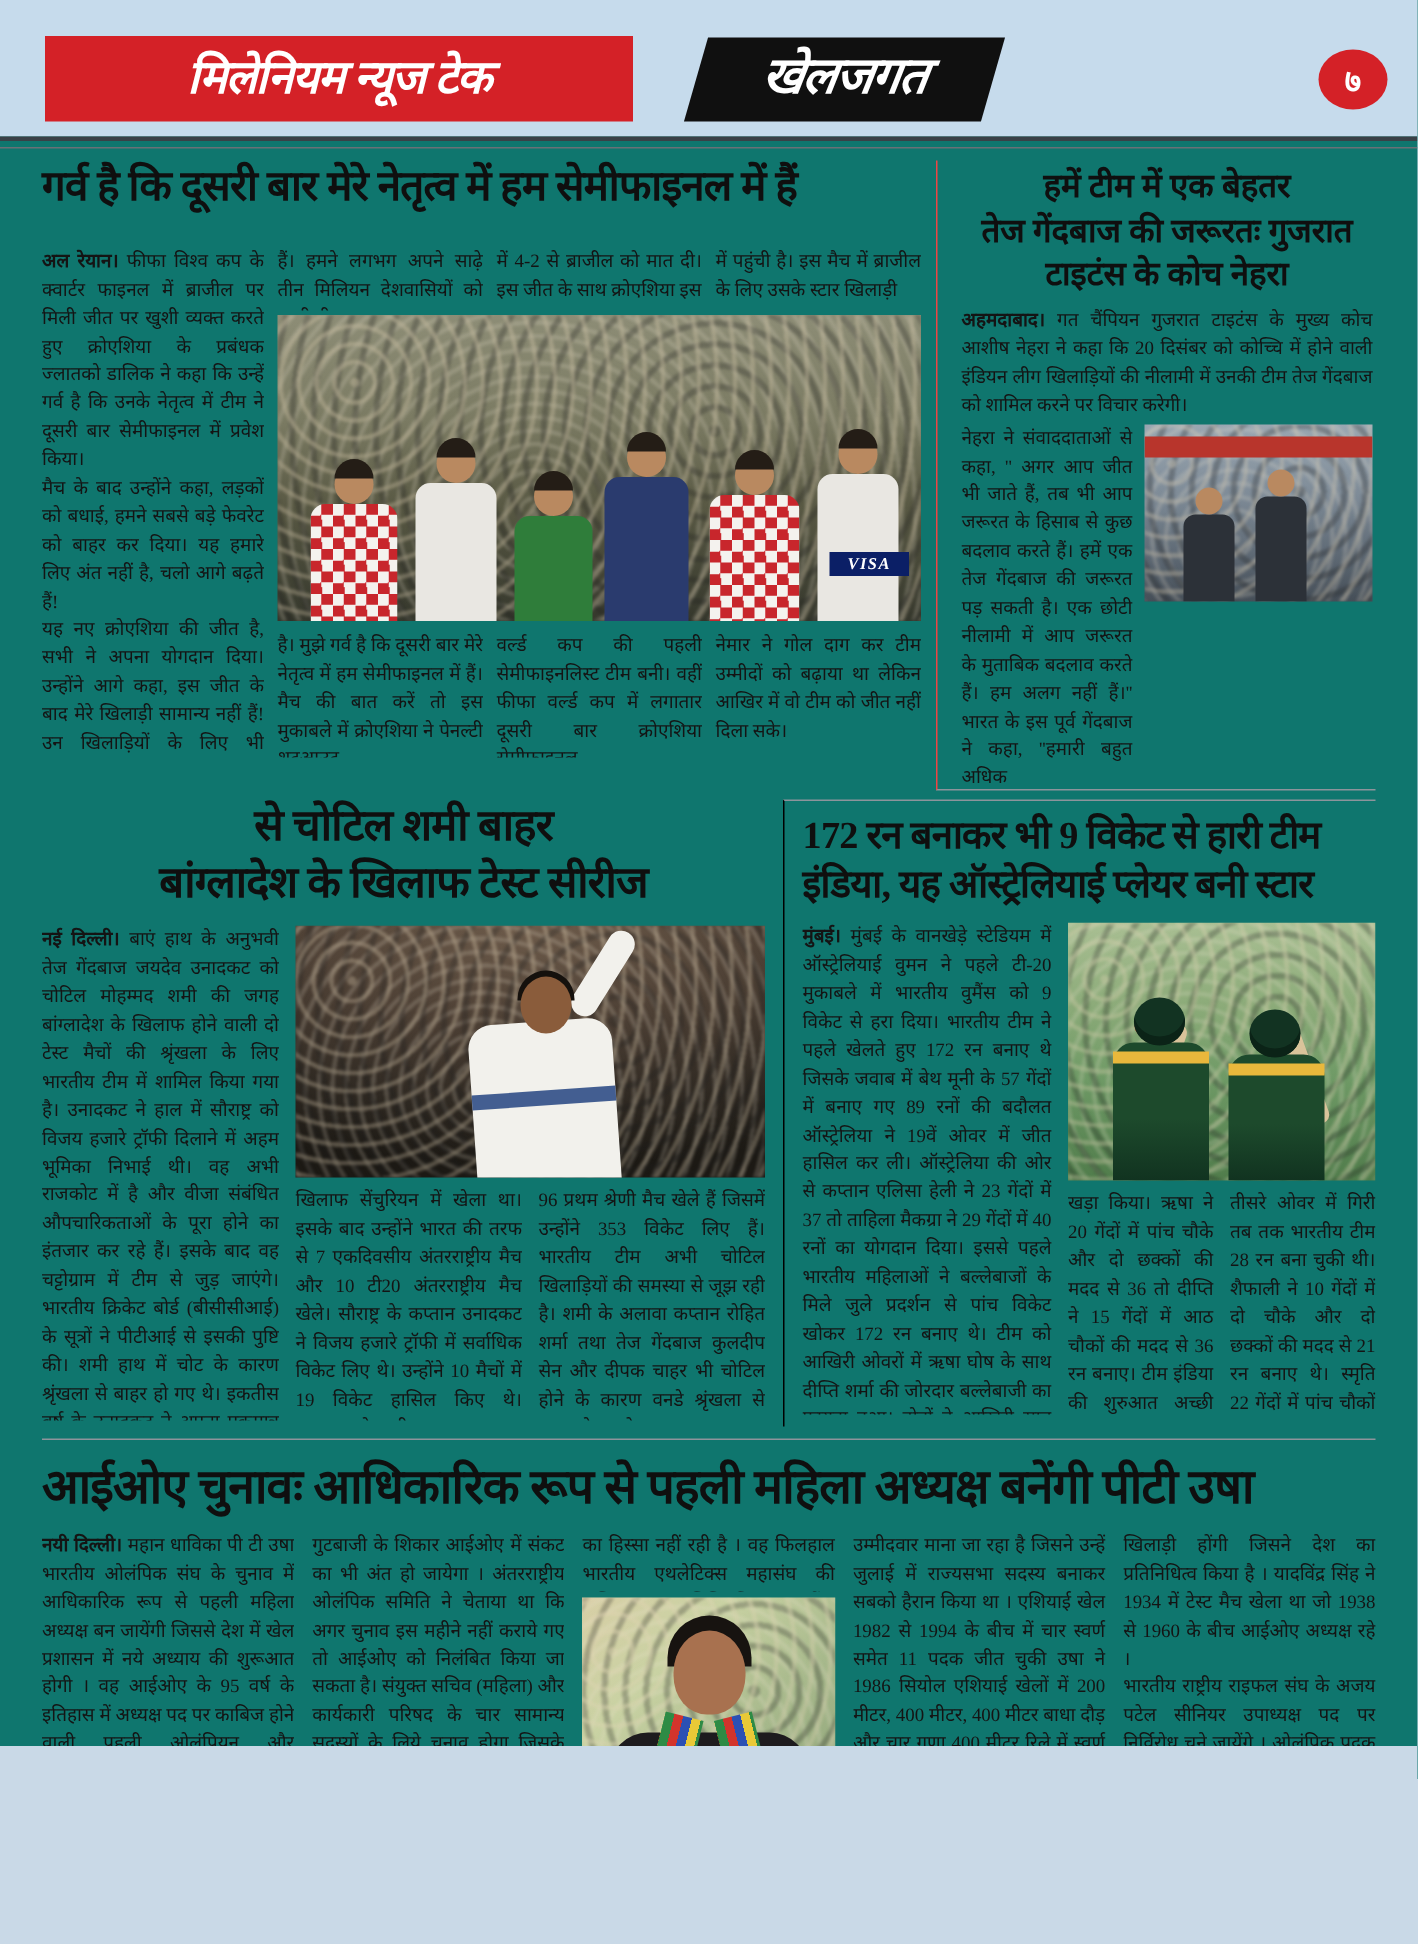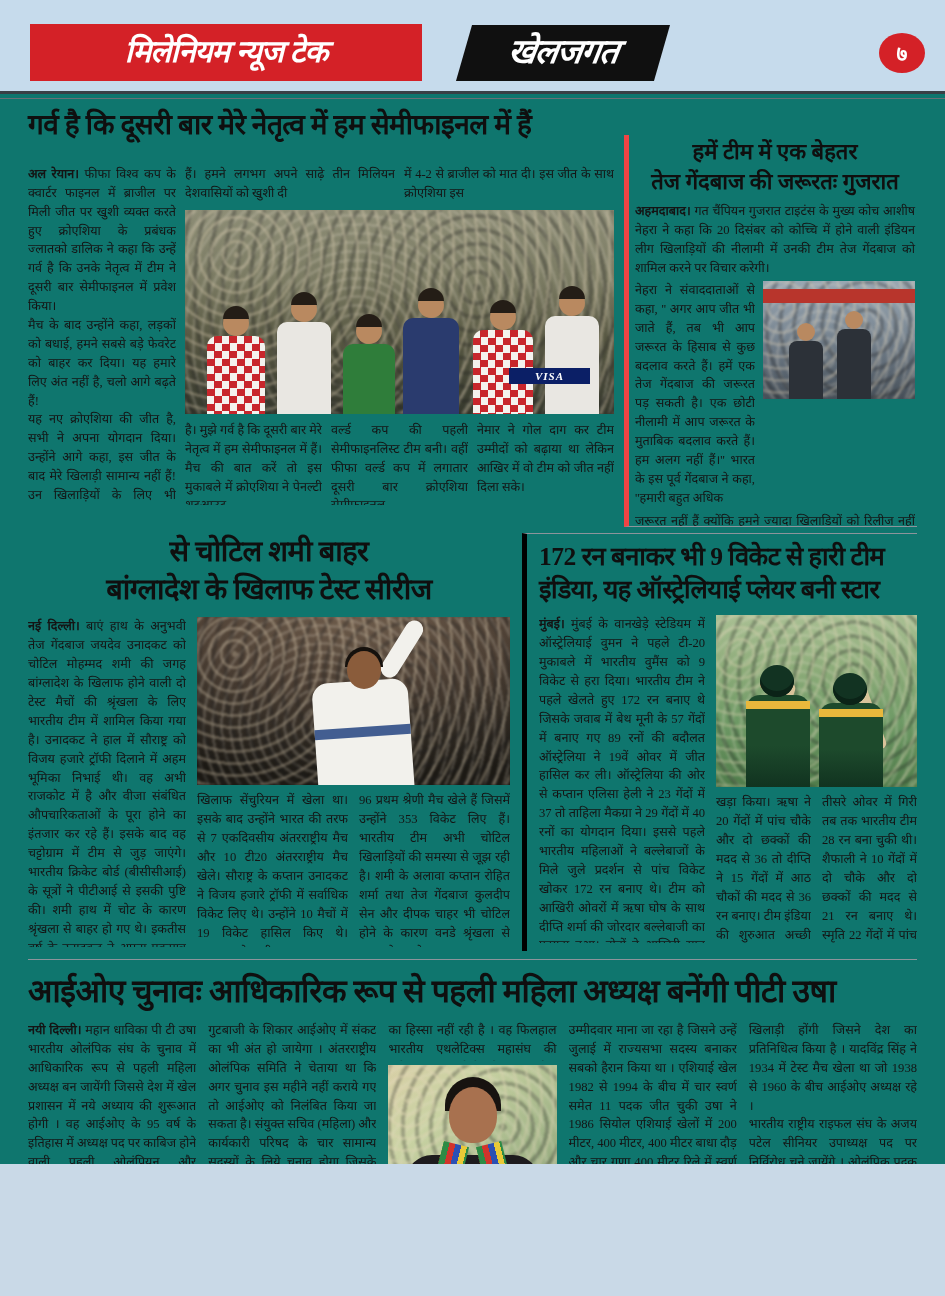--- a/index.html
+++ b/index.html
@@ -33,34 +33,34 @@
   .band-top{display:flex;margin-top:8px;height:420px;}
   .art-croatia{width:596px;flex:none;padding-right:10px;box-sizing:border-box;}
   .headline1{font-size:28px;line-height:1.28;letter-spacing:-0.5px;}
   .a1-body{display:flex;gap:9px;margin-top:22px;height:340px;overflow:hidden;}
   .a1-col1{width:148px;flex:none;}
   .a1-right{flex:1;display:flex;flex-direction:column;min-width:0;}
   .a1-top,.a1-bottom{display:flex;gap:9px;}
   .a1-top{height:42px;overflow:hidden;}
   .a1-top .col,.a1-bottom .col{flex:1;}
   .a1-bottom{flex:1;overflow:hidden;margin-top:4px;}
-  .art-nehra{flex:1;border-left:5px solid #ef4444;border-bottom:1px solid #8d949b;
-             padding:0 2px 6px 6px;box-sizing:border-box;overflow:hidden;margin-top:28px;}
+  .art-nehra{flex:1;border-left:1px solid #ef4444;border-bottom:1px solid #8d949b;
+             padding:0 2px 6px 16px;box-sizing:border-box;overflow:hidden;}
   .headline2{font-size:22px;line-height:1.35;text-align:center;margin-top:2px;}
   .n-row{display:flex;gap:8px;margin-top:3px;}
   .n-text{flex:1;min-width:0;}
   .band-middle{display:flex;margin-top:6px;height:418px;}
   .art-shami{width:494px;flex:none;padding-right:12px;box-sizing:border-box;}
   .headline3{font-size:29px;line-height:1.3;text-align:center;letter-spacing:-0.5px;}
   .a3-body{display:flex;gap:11px;margin-top:9px;height:330px;overflow:hidden;}
   .a3-col1{width:158px;flex:none;}
   .a3-right{flex:1;display:flex;flex-direction:column;min-width:0;}
   .a3-bottom{display:flex;gap:11px;flex:1;margin-top:6px;overflow:hidden;}
   .a3-bottom .col{flex:1;}
-  .art-172{flex:1;border-left:5px solid #000000;border-top:1px solid #8d949b;
+  .art-172{flex:1;border-left:1px solid #000000;border-top:1px solid #8d949b;
            padding:6px 0 0 12px;box-sizing:border-box;overflow:hidden;}
   .headline4{font-size:25.5px;line-height:1.3;letter-spacing:-0.5px;}
   .a4-body{display:flex;gap:11px;margin-top:9px;height:328px;overflow:hidden;}
   .a4-col1{width:166px;flex:none;}
   .a4-right{flex:1;display:flex;flex-direction:column;min-width:0;}
   .a4-bottom{display:flex;gap:11px;flex:1;margin-top:6px;overflow:hidden;}
   .a4-bottom .col{flex:1;}
   .band-bottom{border-top:1px solid #8d949b;margin-top:8px;padding-top:8px;}
   .headline5{font-size:32px;text-align:left;letter-spacing:-0.5px;}
   .a5-body{display:flex;gap:12px;margin-top:10px;height:290px;overflow:hidden;}
@@ -78,22 +78,22 @@
     linear-gradient(180deg,#8d8d76 0%,#7a7a62 35%,#595944 62%,#35372c 100%);}
   .player{position:absolute;bottom:0;border-radius:10px 10px 0 0;}
   .p-check{background:repeating-conic-gradient(#c8262c 0 25%,#f4f2ee 0 50%) 0 0/15px 15px;}
   .p-white{background:#e9e7e2;}
   .p-green{background:#2f7d3a;}
   .p-blue{background:#2a3b6e;}
   .player::before{content:"";position:absolute;top:-26px;left:50%;margin-left:-13px;
     width:26px;height:26px;border-radius:50%;background:#b9896049;background:#b98960;}
   .player::after{content:"";position:absolute;top:-30px;left:50%;margin-left:-13px;
     width:26px;height:13px;border-radius:13px 13px 0 0;background:#241d16;}
-  .pc-board{position:absolute;right:24px;bottom:30px;background:#0b1f66;color:#fff;
-    font-weight:bold;font-style:italic;font-size:11px;padding:2px 26px;letter-spacing:1px;}
+  .pc-board{position:absolute;right:8px;bottom:30px;background:#0b1f66;color:#fff;
+    font-weight:bold;font-style:italic;font-size:11px;padding:2px 12px;letter-spacing:1px;}
   .photo-nehra{width:152px;height:118px;flex:none;background:
     linear-gradient(180deg,#9aa7b2 0%,#7e8b97 40%,#5d6873 75%,#454e57 100%);}
   .pn-banner{position:absolute;top:8px;left:0;right:0;height:14px;background:#b8352c;}
   .pn-fig{position:absolute;bottom:0;width:34px;height:58px;background:#2c3138;
     border-radius:8px 8px 0 0;}
   .pn-fig::before{content:"";position:absolute;top:-18px;left:8px;width:18px;height:18px;
     border-radius:50%;background:#b98960;}
   .photo-shami{height:168px;background:
     radial-gradient(130% 95% at 50% 0%,#6e5c4b 0%,#4c3f34 42%,#2f2922 75%,#1c1914 100%);}
   .ps-torso{position:absolute;left:118px;bottom:-8px;width:96px;height:112px;
@@ -154,20 +154,21 @@
       <div class="a1-body">
         <div class="a1-col1 col">
           <p class="bodytext"><b class="dateline">अल रेयान।</b> <span>फीफा विश्व कप के क्वार्टर फाइनल में ब्राजील पर मिली जीत पर खुशी व्यक्त करते हुए क्रोएशिया के प्रबंधक ज्लातको डालिक ने कहा कि उन्हें गर्व है कि उनके नेतृत्व में टीम ने दूसरी बार सेमीफाइनल में प्रवेश किया।
 मैच के बाद उन्होंने कहा, लड़कों को बधाई, हमने सबसे बड़े फेवरेट को बाहर कर दिया। यह हमारे लिए अंत नहीं है, चलो आगे बढ़ते हैं!
 यह नए क्रोएशिया की जीत है, सभी ने अपना योगदान दिया।उन्होंने आगे कहा, इस जीत के बाद मेरे खिलाड़ी सामान्य नहीं हैं! उन खिलाड़ियों के लिए भी धन्यवाद जो खेल नहीं रहे हैं, लेकिन यहां हैं और योगदान दे रहे</span></p>
         </div>
         <div class="a1-right">
           <div class="a1-top">
             <div class="col bodytext">हैं। हमने लगभग अपने साढ़े तीन मिलियन देशवासियों को खुशी दी</div>
             <div class="col bodytext">में 4-2 से ब्राजील को मात दी। इस जीत के साथ क्रोएशिया इस</div>
+            <div class="col bodytext">में पहुंची है। इस मैच में ब्राजील के लिए उसके स्टार खिलाड़ी</div>
           </div>
           <div class="photo photo-croatia">
             <div class="speckle"></div>
             <div class="player p-check" style="left:22px;width:58px;height:78px;"></div>
             <div class="player p-white" style="left:92px;width:54px;height:92px;"></div>
             <div class="player p-green" style="left:158px;width:52px;height:70px;"></div>
             <div class="player p-blue" style="left:218px;width:56px;height:96px;"></div>
             <div class="player p-check" style="left:288px;width:60px;height:84px;"></div>
             <div class="player p-white" style="left:360px;width:54px;height:98px;"></div>
             <div class="pc-board">VISA</div>
@@ -178,20 +179,21 @@
             <div class="col bodytext">नेमार ने गोल दाग कर टीम उम्मीदों को बढ़ाया था लेकिन आखिर में वो टीम को जीत नहीं दिला सके।</div>
           </div>
         </div>
       </div>
     </div>
 
     <div class="art-nehra">
       <div class="hl headline2">
         <div>हमें टीम में एक बेहतर</div>
         <div>तेज गेंदबाज की जरूरतः गुजरात</div>
+        <div>टाइटंस के कोच नेहरा</div>
       </div>
       <p class="bodytext" style="margin-top:6px;"><b class="dateline">अहमदाबाद।</b> <span>गत चैंपियन गुजरात टाइटंस के मुख्य कोच आशीष नेहरा ने कहा कि 20 दिसंबर को कोच्चि में होने वाली इंडियन लीग खिलाड़ियों की नीलामी में उनकी टीम तेज गेंदबाज को शामिल करने पर विचार करेगी।</span></p>
       <div class="n-row">
         <div class="n-text bodytext col">नेहरा ने संवाददाताओं से कहा, '' अगर आप जीत भी जाते हैं, तब भी आप जरूरत के हिसाब से कुछ बदलाव करते हैं। हमें एक तेज गेंदबाज की जरूरत पड़ सकती है। एक छोटी नीलामी में आप जरूरत के मुताबिक बदलाव करते हैं। हम अलग नहीं हैं।'' भारत के इस पूर्व गेंदबाज ने कहा, ''हमारी बहुत अधिक</div>
         <div class="photo photo-nehra">
           <div class="speckle"></div>
           <div class="pn-banner"></div>
           <div class="pn-fig" style="left:26px;"></div>
           <div class="pn-fig" style="left:74px;height:70px;"></div>
         </div>

